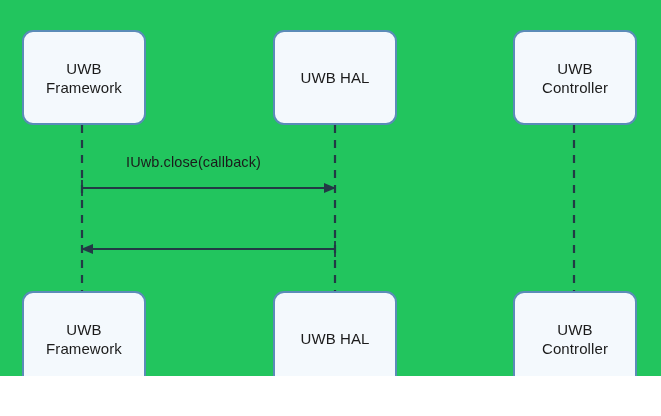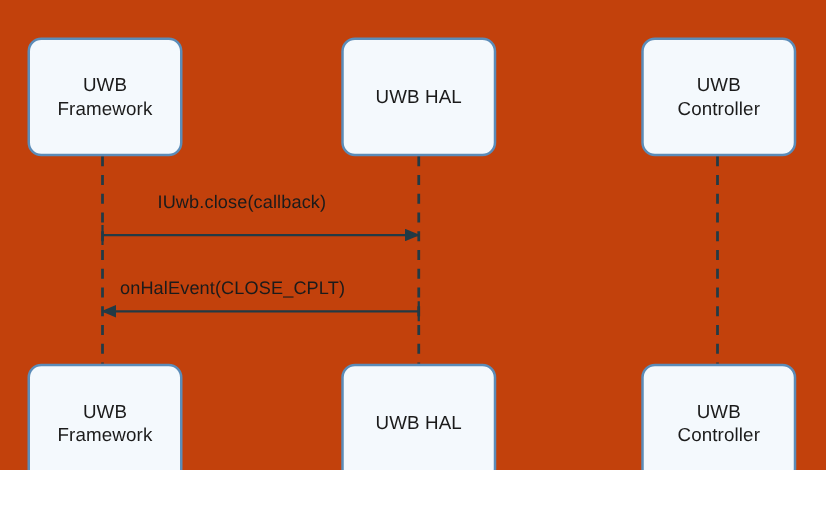--- a/index.html
+++ b/index.html
@@ -7,21 +7,21 @@
     padding: 0;
     background: #ffffff;
   }
   body {
     font-family: "Liberation Sans", sans-serif;
   }
   #diagram-canvas {
     position: relative;
     width: 661px;
     height: 376px;
-    background: #c2410c;
+    background: #22c55e;
     overflow: hidden;
   }
   .svg-layer {
     position: absolute;
     left: 0;
     top: 0;
     width: 661px;
     height: 416px;
   }
   .participant-box {
@@ -108,15 +108,14 @@
     <span class="participant-label">UWB HAL</span>
   </div>
 
   <div class="participant-box" style="left:513px; top:291px; width:124px; height:95px;">
     <span class="participant-label">UWB
 Controller</span>
   </div>
 
   <div class="message-label" style="left:126px; top:153px;">IUwb.close(callback)</div>
 
-  <div class="message-label" style="left:96px; top:222px;">onHalEvent(CLOSE_CPLT)</div>
 
 </div>
 
 </body></html>

